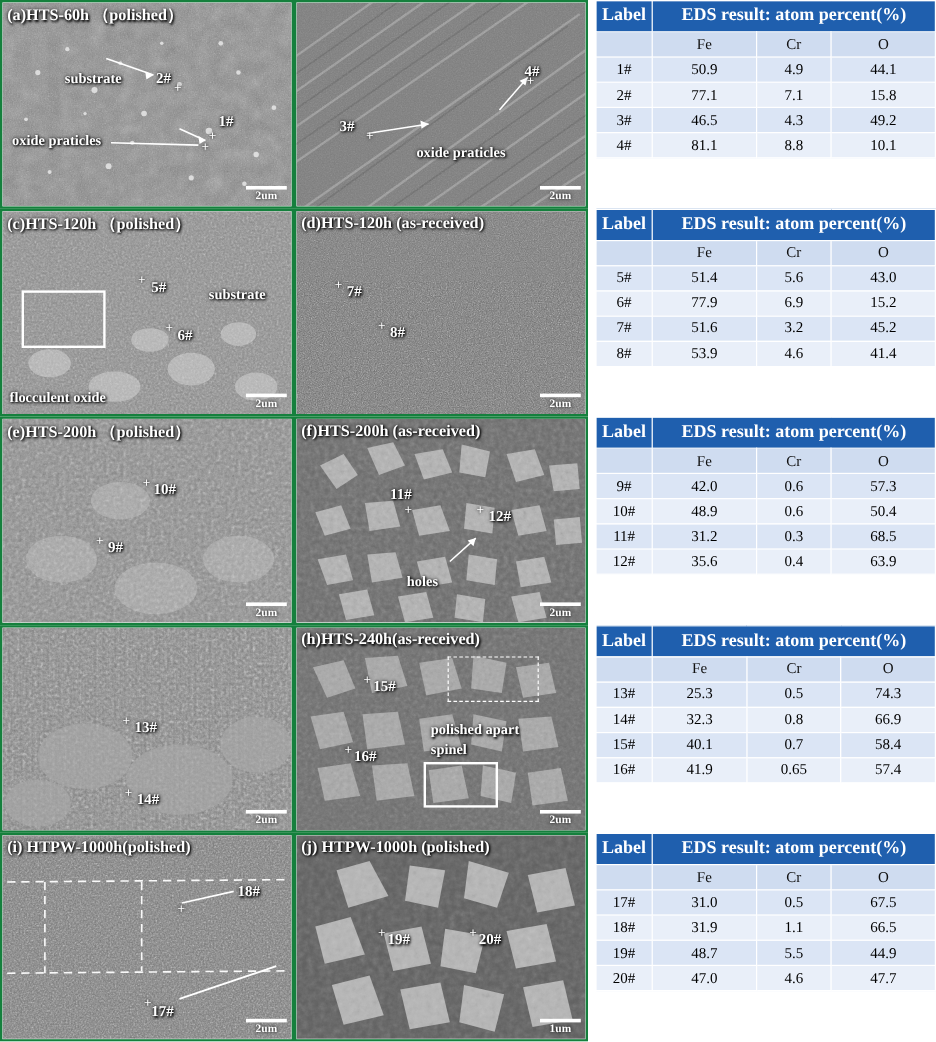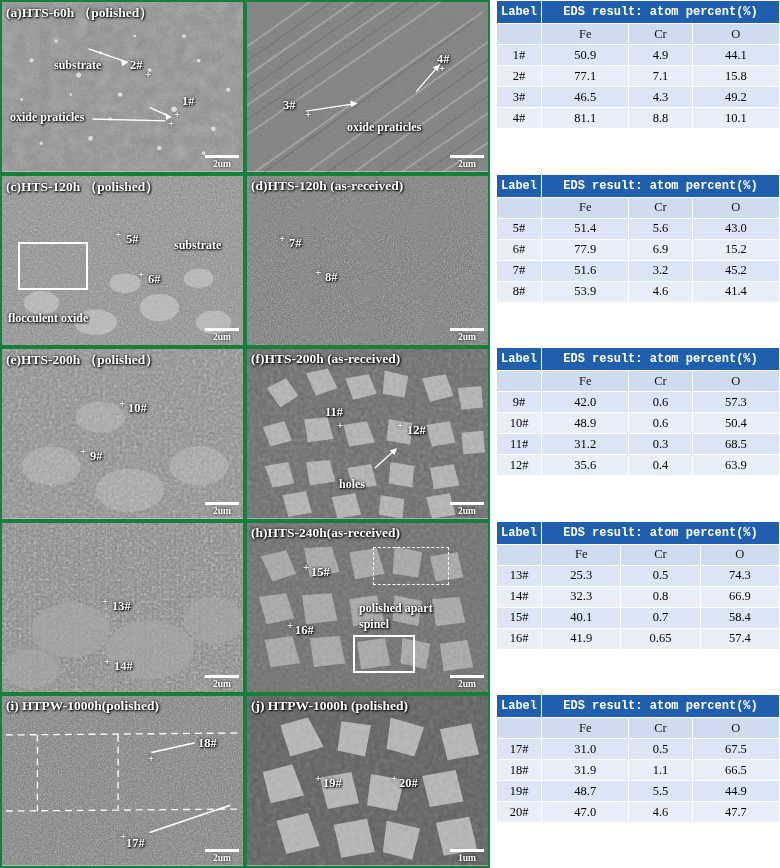--- a/index.html
+++ b/index.html
@@ -5,21 +5,21 @@
   html,body{margin:0;padding:0;background:#fff;}
   body{width:780px;height:868px;font-family:"Liberation Serif",serif;}
   .sheet{width:780px;height:868px;display:flex;flex-direction:column;}
   .row{display:flex;flex-direction:row;height:173.6px;}
   .panel{position:relative;overflow:hidden;width:243px;height:173.6px;border:2px solid #15803d;box-sizing:border-box;}
   .panel.a{width:245px;}
   .panel.b{width:245px;}
   .tablewrap{flex:1;display:flex;flex-direction:column;justify-content:flex-start;padding-left:6px;box-sizing:border-box;background:#fff;}
   table{border-collapse:collapse;width:100%;font-family:"Liberation Serif",serif;}
   th,td{text-align:center;font-size:12.5px;padding:2.5px 0;border:1px solid #fff;}
-  thead th{background:#1f5fae;color:#fff;font-weight:bold;font-size:12px;padding:4px 0;font-family:Liberation Mono, monospace;}
+  thead th{background:#1f5fae;color:#fff;font-weight:bold;font-size:15px;padding:4px 0;}
   .subhead td{background:#cfdcf0;color:#111;font-weight:normal;}
   tbody tr td{background:#e9eff9;}
   tbody tr:nth-child(even) td{background:#dbe5f5;}
   td.lbl{font-weight:normal;}
   .cap{position:absolute;top:2px;left:4px;color:#fff;font-weight:bold;font-size:13.5px;text-shadow:0 0 3px #000,1px 1px 2px #000;letter-spacing:0px;white-space:nowrap;}
   .lab{position:absolute;color:#fff;font-weight:bold;font-size:12.5px;text-shadow:0 0 3px #000,1px 1px 2px #000;white-space:nowrap;}
   .ann{position:absolute;color:#fff;font-weight:bold;font-size:12px;text-shadow:0 0 3px #000,1px 1px 2px #000;white-space:nowrap;}
   .scale{position:absolute;right:4px;bottom:3px;color:#fff;font-size:9.5px;font-weight:bold;text-shadow:0 0 3px #000;text-align:center;}
   .scale .bar{height:3px;background:#fff;width:34px;margin:0 auto 1px auto;}
   .cross{position:absolute;color:#fff;font-size:11px;font-weight:bold;text-shadow:0 0 3px #000;}
@@ -203,21 +203,21 @@
           <ellipse cx="160" cy="135" rx="20" ry="14"></ellipse>
             <ellipse cx="215" cy="150" rx="18" ry="12"></ellipse>
           <ellipse cx="125" cy="110" rx="16" ry="10"></ellipse>
             <ellipse cx="200" cy="105" rx="15" ry="10"></ellipse>
         </g>
       </svg>
       <div class="cap">(c)HTS-120h  （polished）</div>
       <div class="lab" style="left:124px;top:56px;">5#</div>
       <div class="lab" style="left:146px;top:96px;">6#</div>
       <div class="ann" style="left:172px;top:62px;">substrate</div>
-      <div class="ann" style="left:6px;top:135px;">flocculent oxide</div>
+      <div class="ann" style="left:6px;top:148px;">flocculent oxide</div>
       <div class="box" style="left:16px;top:66px;width:66px;height:44px;"></div>
       <div class="cross" style="left:113px;top:52px;">+</div>
       <div class="cross" style="left:136px;top:92px;">+</div>
       <div class="scale"><div class="bar"></div><span>2um</span></div>
     </div>
 
     <div class="panel b">
       <svg class="ov" viewBox="0 0 245 174" preserveAspectRatio="none">
         <defs>
           <filter id="nD" x="0" y="0" width="100%" height="100%">

